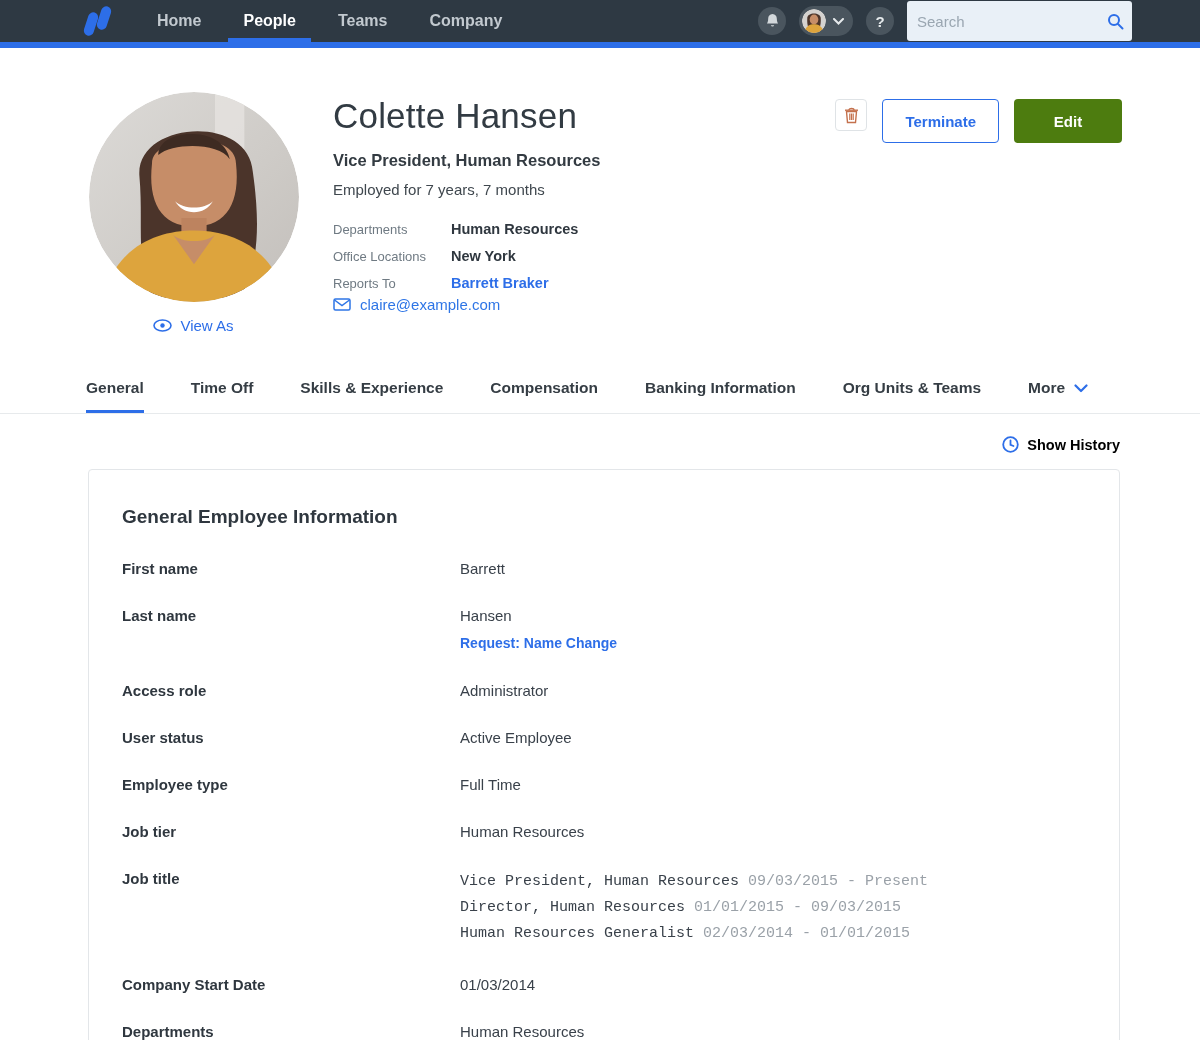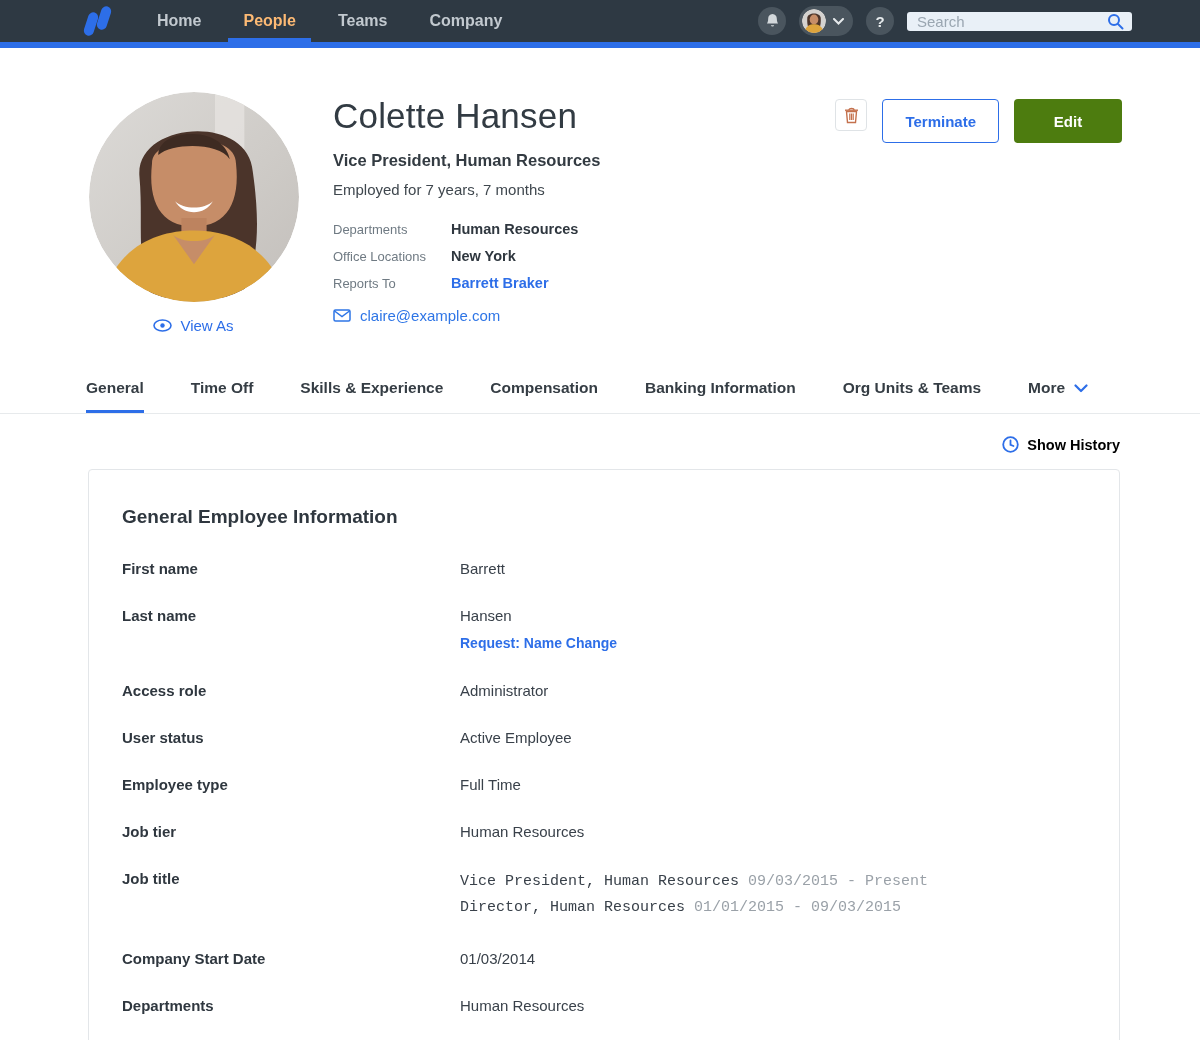--- a/index.html
+++ b/index.html
@@ -5,31 +5,31 @@
   * { box-sizing: border-box; margin: 0; padding: 0; }
   html, body { width: 1200px; height: 1040px; overflow: hidden; background: #fff;
     font-family: "Liberation Sans", sans-serif; color: #333b42; }
 
   
   .navbar { height: 42px; background: #2e3943; display: flex; align-items: stretch; position: relative; }
   .logo-wrap { margin-left: 80px; align-self: center; width: 38px; height: 34px; display:flex; align-items:center; }
   .nav-links { display: flex; margin-left: 18px; }
   .nav-link { padding: 0 21px; line-height: 42px; font-size: 16px; font-weight: 700;
     color: #c2c9cf; position: relative; cursor: pointer; text-decoration: none; }
-  .nav-link.active { color: #fdba74; }
+  .nav-link.active { color: #ffffff; }
   .nav-link.active::after { content:""; position: absolute; left: 6px; right: 6px; bottom: 0;
     height: 4px; background: #2d6ee8; }
   .nav-right { margin-left: auto; display: flex; align-items: center; gap: 13px; margin-right: 68px; }
   .nav-circle { width: 28px; height: 28px; border-radius: 50%; background: #4a555e;
     display: flex; align-items: center; justify-content: center; cursor: pointer; flex-shrink: 0; }
   .help-circle { color: #e6eaec; font-size: 15px; font-weight: 700; }
   .avatar-pill { height: 30px; border-radius: 15px; background: #4a555e; display: flex;
     align-items: center; padding: 3px 9px 3px 3px; gap: 7px; cursor: pointer; }
   .mini-avatar { width: 24px; height: 24px; border-radius: 50%; overflow: hidden; }
-  .search-box { width: 225px; height: 19px; background: #e9f0f7; border-radius: 3px;
+  .search-box { width: 225px; height: 40px; background: #e9f0f7; border-radius: 3px;
     display: flex; align-items: center; padding: 0 8px 0 10px; }
   .search-box input { flex: 1; border: none; outline: none; background: transparent;
     font-size: 15px; color: #333b42; font-family: "Liberation Sans", sans-serif; min-width: 0; }
   .search-box input::placeholder { color: #9aa6b1; }
   .accent-bar { height: 6px; background: #2d6ee8; }
 
   
   .profile-section { display: flex; padding: 44px 78px 0 86px; }
   .photo-col { width: 215px; display: flex; flex-direction: column; align-items: center; flex-shrink: 0; }
   .photo { width: 210px; height: 210px; border-radius: 50%; overflow: hidden; }
@@ -37,21 +37,21 @@
     color: #2d6ee8; font-size: 15px; cursor: pointer; }
   .info-col { margin-left: 32px; flex: 1; padding-top: 4px; }
   .emp-name { font-size: 35px; font-weight: 400; color: #323b43; letter-spacing: .2px; }
   .emp-title { margin-top: 15px; font-size: 16.5px; font-weight: 700; color: #333b42; }
   .emp-tenure { margin-top: 11px; font-size: 15px; color: #3f474e; }
   .details-grid { margin-top: 23px; display: grid; grid-template-columns: 118px auto;
     row-gap: 11px; align-items: baseline; }
   .detail-label { font-size: 13px; color: #6f7a83; }
   .detail-value { font-size: 14.5px; font-weight: 700; color: #2f373f; }
   .detail-value.link { color: #2d6ee8; cursor: pointer; }
-  .email-row { margin-top: 16px; display: flex; align-items: center; gap: 9px; cursor: pointer; }
+  .email-row { margin-top: 5px; display: flex; align-items: center; gap: 9px; cursor: pointer; }
   .email-text { font-size: 15px; color: #2e75e6; }
   .actions-col { display: flex; gap: 15px; align-items: flex-start; margin-top: 7px; flex-shrink: 0; }
   .icon-btn { width: 32px; height: 32px; border: 1px solid #dfe3e6; border-radius: 4px;
     background: #fff; display: flex; align-items: center; justify-content: center; cursor: pointer; }
   .btn { height: 44px; border-radius: 4px; font-size: 15px; font-weight: 700;
     font-family: "Liberation Sans", sans-serif; cursor: pointer; }
   .btn-outline { min-width: 110px; padding: 0 22px; border: 1px solid #2d6ee8;
     color: #2d6ee8; background: #fff; }
   .btn-primary { min-width: 108px; padding: 0 34px; border: none; background: #4d7c0f; color: #fff; }
 
@@ -276,20 +276,24 @@
     <div class="field-label">Job title</div>
     <div class="field-value">
       <div class="job-line">
         <span>Vice President, Human Resources</span>
         <span class="job-dates">09/03/2015 - Present</span>
       </div>
       <div class="job-line">
         <span>Director, Human Resources</span>
         <span class="job-dates">01/01/2015 - 09/03/2015</span>
       </div>
+      <div class="job-line">
+        <span>Human Resources Generalist</span>
+        <span class="job-dates">02/03/2014 - 01/01/2015</span>
+      </div>
     </div>
   </div>
 
   <div class="field-row">
     <div class="field-label">Company Start Date</div>
     <div class="field-value">01/03/2014</div>
   </div>
 
   <div class="field-row">
     <div class="field-label">Departments</div>

